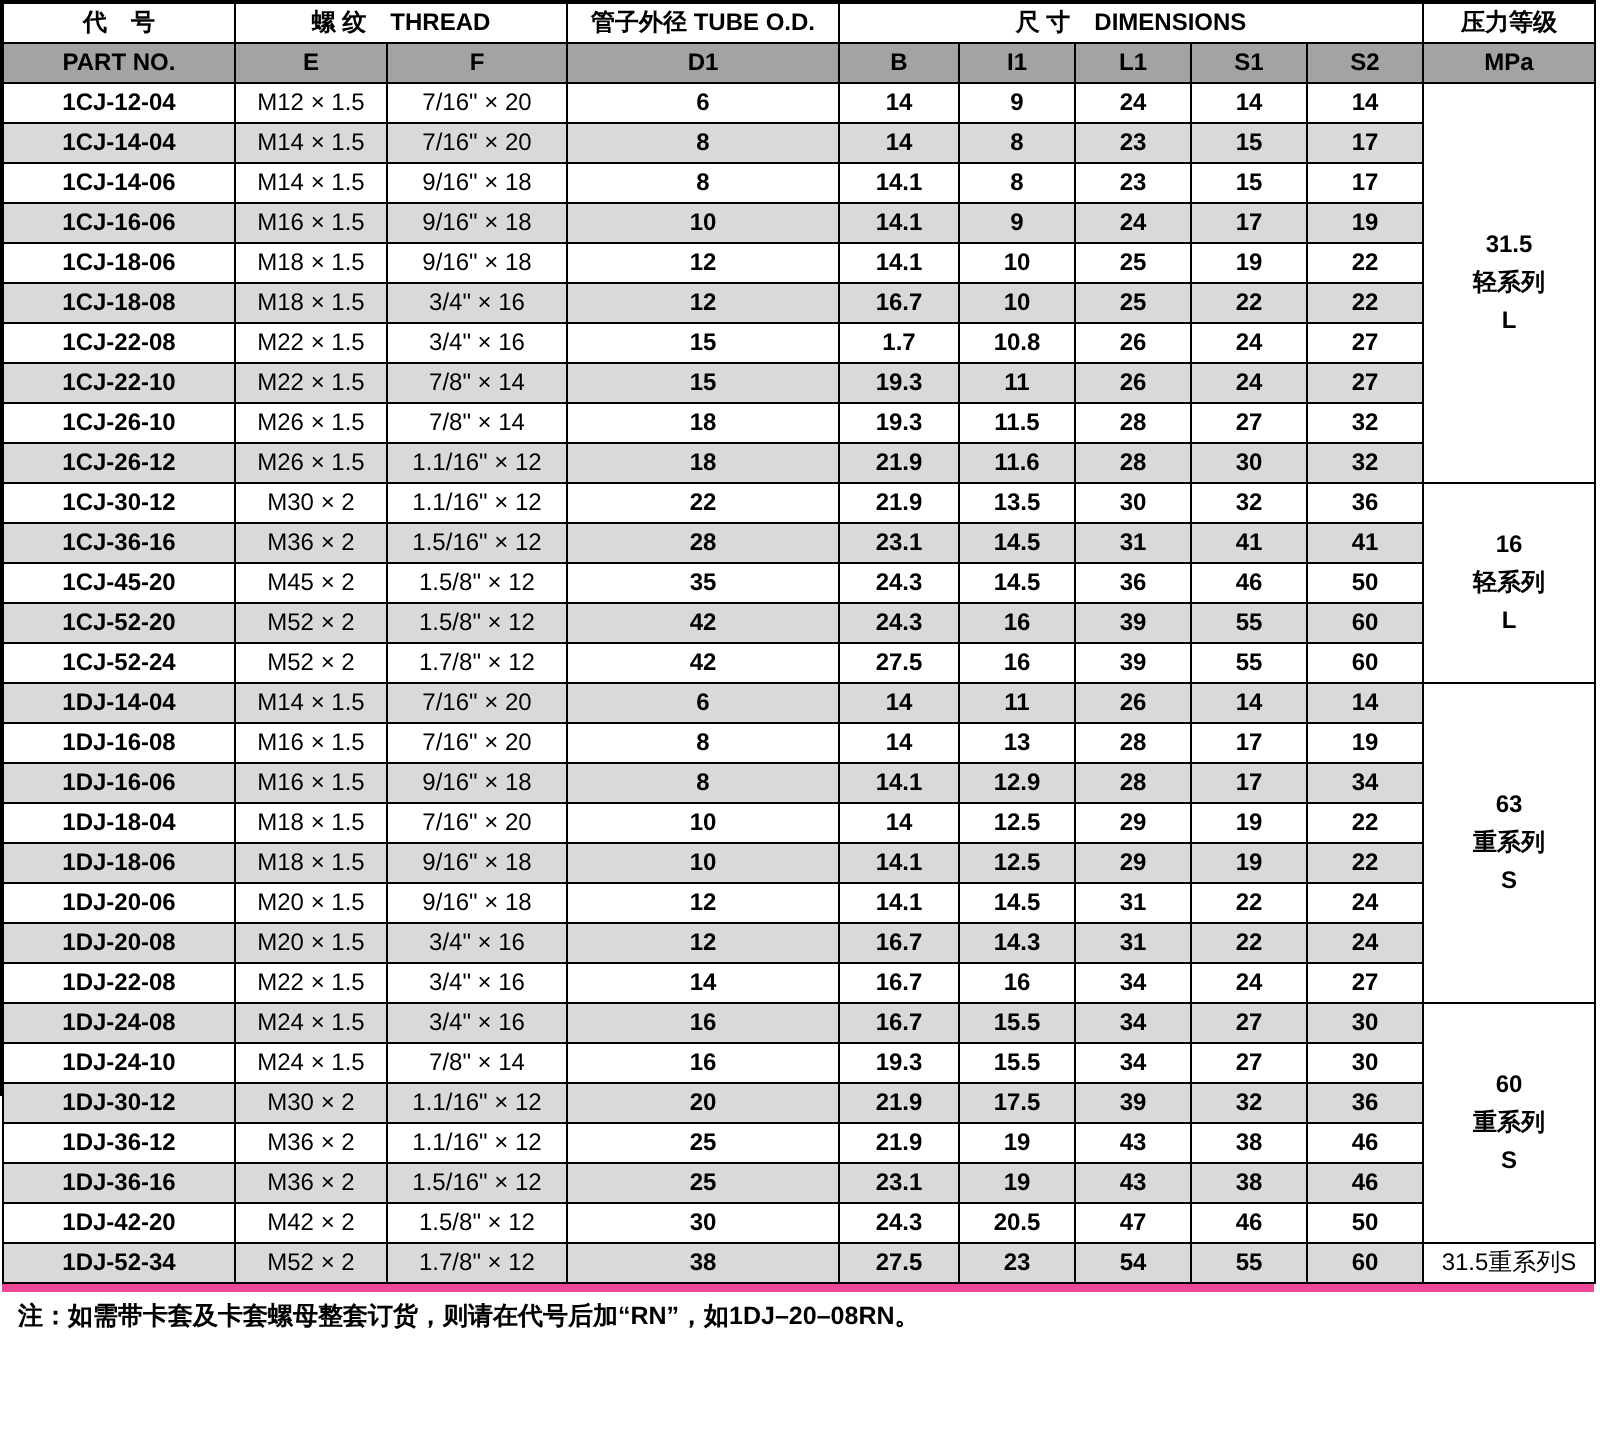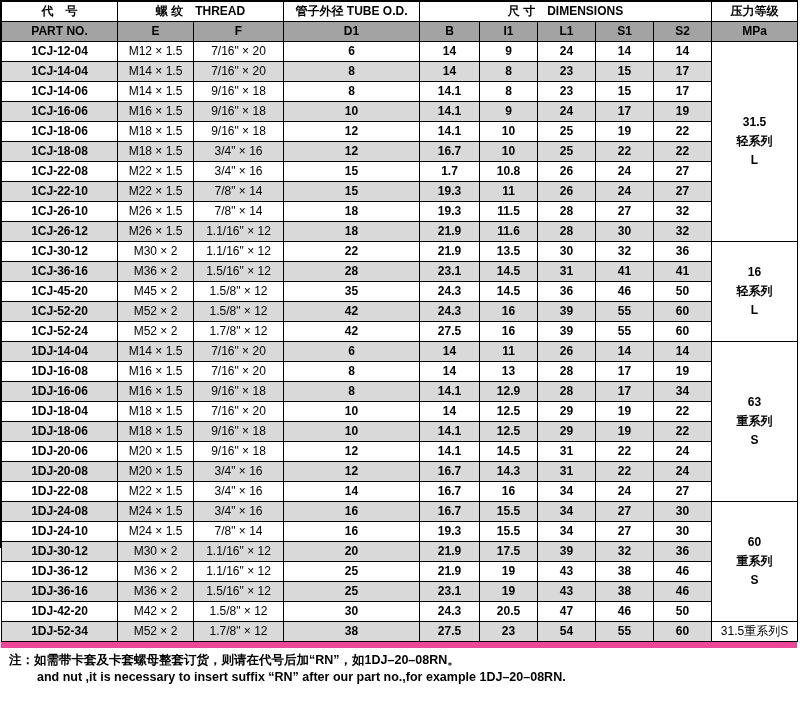--- a/index.html
+++ b/index.html
@@ -100,21 +100,21 @@
   .note {
     padding: 4px 6px 2px 8px;
     font-size: 12.5px;
     font-weight: bold;
     line-height: 1.35;
   }
   .note .l1 { display: block; }
   .note .l2 { display: block; }
   .note .l3 { display: block; padding-left: 28px; }
   .notewrap {
-    border-top: 6px solid #ec4899;
+    border-top: 4px solid #ec4899;
   }
 </style>
 </head>
 <body>
 
 <div id="sheet">
   <table class="spec">
     <colgroup>
       <col class="c-part">
         <col class="c-e">
@@ -496,16 +496,15 @@
           <td class="dim">54</td>
           <td class="dim">55</td>
           <td class="dim">60</td>
           <td class="pressure-small" rowspan="1">31.5重系列S</td>
         </tr>
       </tbody>
   </table>
   <div class="notewrap">
     <div class="note">
       <span class="l1">注：如需带卡套及卡套螺母整套订货，则请在代号后加“RN”，如1DJ–20–08RN。</span>
-      <span class="l3">and nut ,it is necessary to insert suffix “RN” after our part no.,for example 1DJ–20–08RN.</span>
     </div>
   </div>
 </div>
 
 </body></html>

